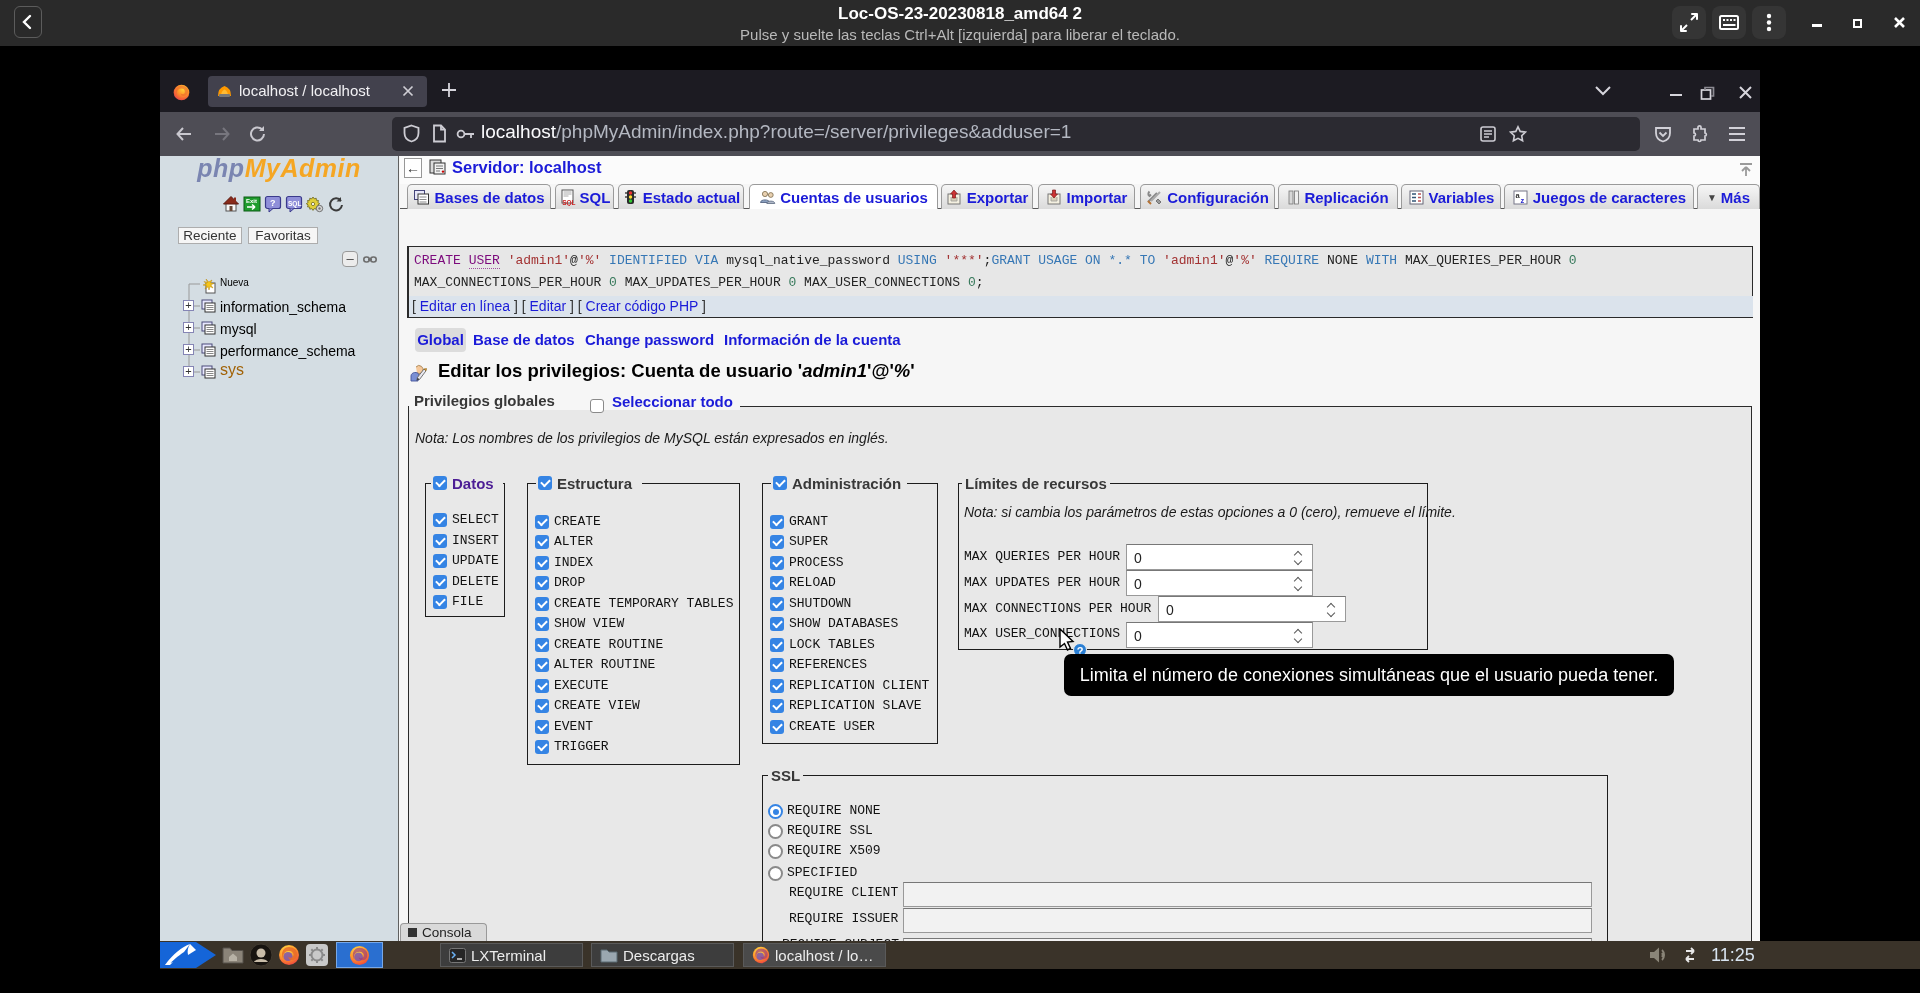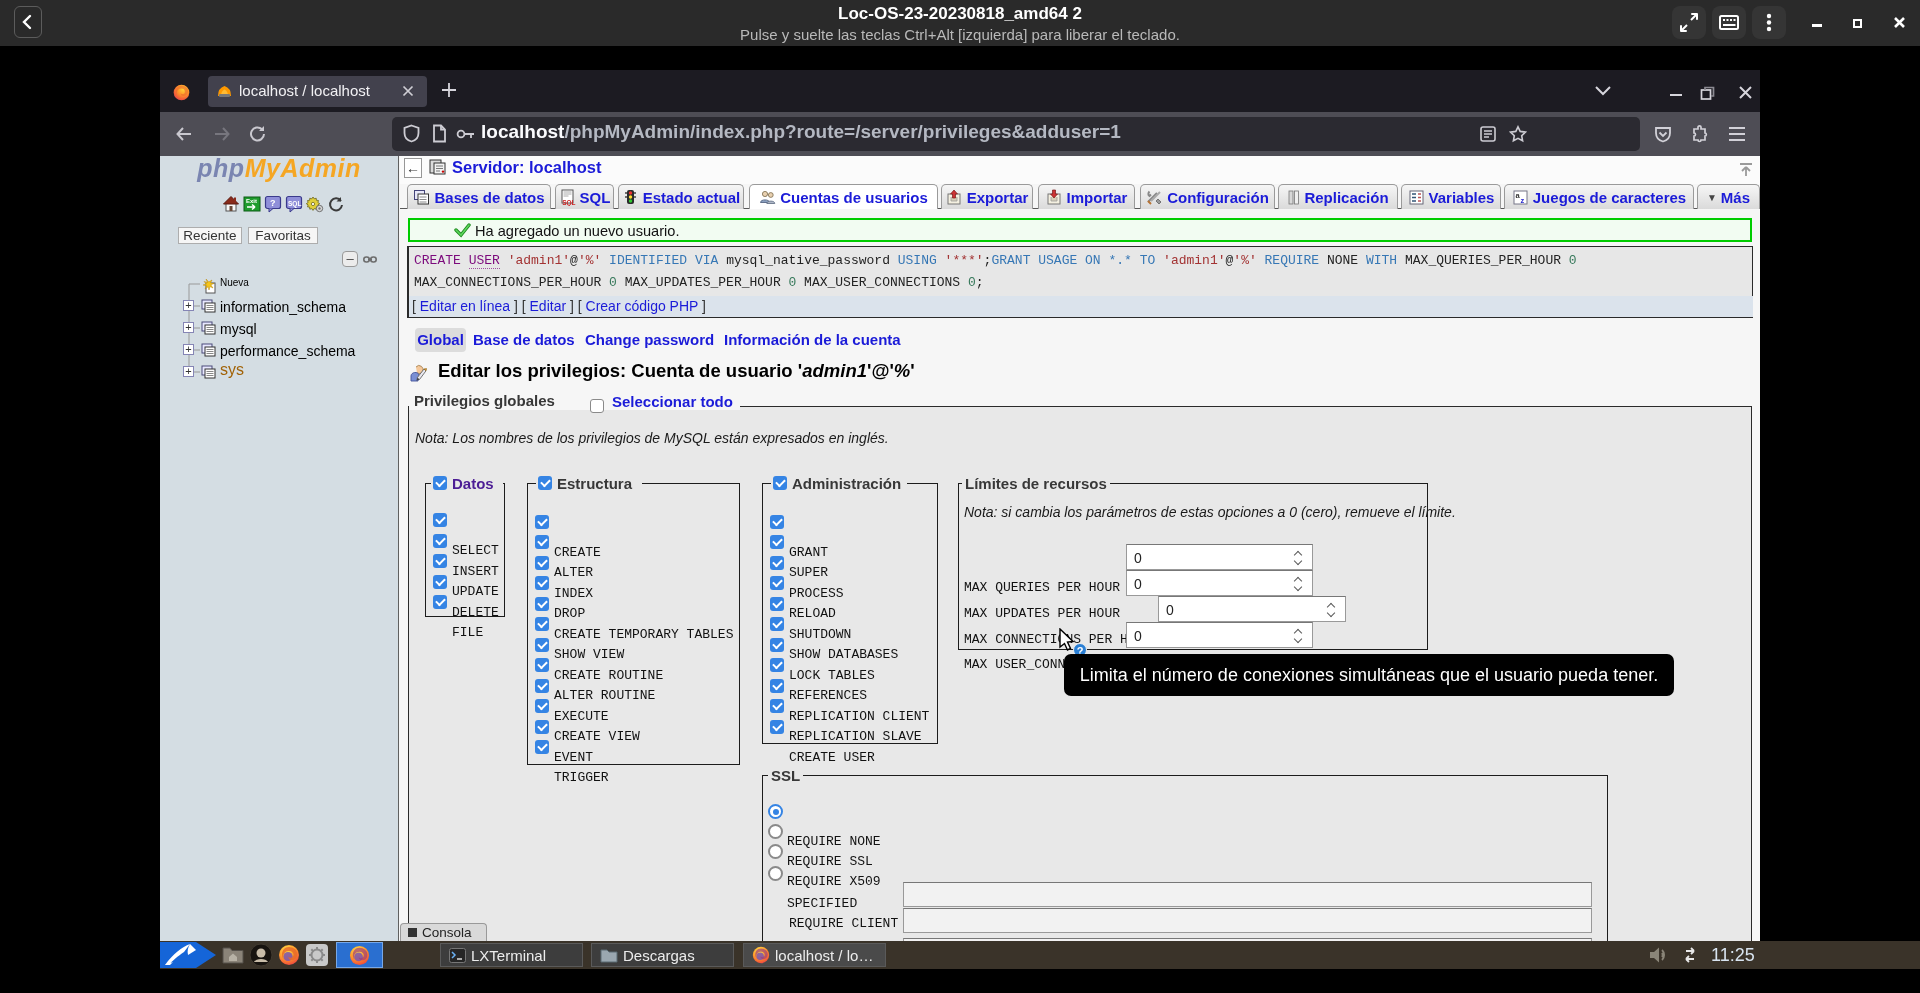--- a/index.html
+++ b/index.html
@@ -24,21 +24,21 @@
   .blue { color:#1b1bd8; }
   .mono { font-family:"Liberation Mono", monospace; }
   
   .cb { position:absolute; width:14px; height:14px; background:#3584e4; border-radius:3px; }
   .cb:after { content:''; position:absolute; left:3px; top:3px; width:7px; height:4px; border-left:2px solid #fff; border-bottom:2px solid #fff; transform:rotate(-45deg); }
   .cbe { position:absolute; width:14px; height:14px; background:#fff; border:1px solid #8a8a8a; border-radius:3px; }
   .radio { position:absolute; width:15px; height:15px; border-radius:50%; background:#fff; border:2px solid #8a8a8a; }
   .radio.sel { border:2px solid #3584e4; }
   .radio.sel:after { content:''; position:absolute; left:2.5px; top:2.5px; width:6px; height:6px; border-radius:50%; background:#3584e4; }
   .fs { position:absolute; border:1px solid #1c1c1c; }
-  .mlabel { position:absolute; font-family:"Liberation Mono", monospace; font-size:13px; color:#111; white-space:pre;margin-top:31px; }
+  .mlabel { position:absolute; font-family:"Liberation Mono", monospace; font-size:13px; color:#111; white-space:pre; }
   .num-input { position:absolute; background:#fff; border:1px solid #999; border-top-color:#777; }
   .spin { position:absolute; width:12px; height:16px; color:#555; }
   .spin:before { content:''; position:absolute; left:3px; top:2px; width:5px; height:5px; border-left:1.6px solid #5a5a5a; border-top:1.6px solid #5a5a5a; transform:rotate(45deg); }
   .spin:after { content:''; position:absolute; left:3px; bottom:2px; width:5px; height:5px; border-right:1.6px solid #5a5a5a; border-bottom:1.6px solid #5a5a5a; transform:rotate(45deg); }
   .navtab { position:absolute; top:28px; height:25px; border:1px solid #9a9a9a; border-bottom:none; border-radius:5px 5px 0 0; background:linear-gradient(#f6f6f6,#dadada); display:flex; align-items:center; justify-content:center; gap:4px; font-size:15px; font-weight:bold; color:#1b1bd8; white-space:nowrap; overflow:hidden; }
   .navtab.active { background:#fff; }
   
   #taskbar { position:absolute; left:160px; top:941px; width:1760px; height:28px; background:#3a3329; }
   .winbtn { position:absolute; top:2px; height:24px; background:#3d3d3d; border:1px solid #5a5a5a; color:#ececec; font-size:15px; display:flex; align-items:center; gap:5px; padding:0 8px; }
 </style>
@@ -147,21 +147,21 @@
           <path d="M9.5 1.5 L16.5 4 V9 C16.5 13.5 13.5 16.5 9.5 17.5 C5.5 16.5 2.5 13.5 2.5 9 V4 Z" fill="none" stroke="#cdccd3" stroke-width="1.8"></path>
         </svg>
       <svg class="abs" style="left:39px; top:7px;" width="17" height="19" viewBox="0 0 17 19">
           <path d="M3 1.5 H10 L14 5.5 V17.5 H3 Z" fill="none" stroke="#cdccd3" stroke-width="1.8"></path>
           <path d="M10 1.5 V5.5 H14" fill="none" stroke="#cdccd3" stroke-width="1.8"></path>
         </svg>
       <svg class="abs" style="left:63px; top:9px;" width="22" height="16" viewBox="0 0 22 16">
           <circle cx="6" cy="8" r="3.4" fill="none" stroke="#cdccd3" stroke-width="1.8"></circle>
           <path d="M9.5 8 H19 M16 8 V12" stroke="#cdccd3" stroke-width="1.8" fill="none"></path>
         </svg>
-      <div class="abs" style="left:89px; top:4px; font-size:19px; color:#b4b8c2;font-weight:bold;"><span style="color:#fbfbfe;">localhost</span>/phpMyAdmin/index.php?route=/server/privileges&amp;adduser=1</div>
+      <div class="abs" style="left:89px; top:4px; font-size:19px; color:#b4b8c2;"><span style="color:#fbfbfe;">localhost</span>/phpMyAdmin/index.php?route=/server/privileges&amp;adduser=1</div>
       <svg class="abs" style="left:1087px; top:8px;" width="18" height="18" viewBox="0 0 18 18">
           <rect x="2" y="2" width="14" height="14" rx="2" fill="none" stroke="#cdccd3" stroke-width="1.6"></rect>
           <path d="M5 6 h8 M5 9 h8 M5 12 h5" stroke="#cdccd3" stroke-width="1.4"></path>
         </svg>
       <svg class="abs" style="left:1117px; top:8px;" width="18" height="18" viewBox="0 0 18 18">
           <path d="M9 1.8 L11.2 6.4 16.4 7.1 12.7 10.7 13.6 15.8 9 13.4 4.4 15.8 5.3 10.7 1.6 7.1 6.8 6.4 Z" fill="none" stroke="#cdccd3" stroke-width="1.6"></path>
         </svg>
     </div>
     <svg class="abs" style="left:1493px; top:12px;" width="20" height="20" viewBox="0 0 20 20">
         <path d="M3 4 H17 V9 C17 13.5 13.5 16.5 10 17.5 C6.5 16.5 3 13.5 3 9 Z" fill="none" stroke="#d2d1d8" stroke-width="1.8"></path>
@@ -332,27 +332,20 @@
             <path d="M4 5 h4 M4 8.5 h4 M4 12 h4" stroke="#357" stroke-width="1.4"></path>
             <path d="M10 5 h3 M10 8.5 h3 M10 12 h3" stroke="#b55" stroke-width="1.4"></path>
           </svg>Variables</div>
       <div class="navtab" style="left:1104px; width:190px;"><svg width="17" height="17" viewBox="0 0 17 17">
             <rect x="2" y="2" width="13" height="13" fill="#fff" stroke="#778" stroke-width="1"></rect>
             <text x="3.4" y="9" font-size="7.5" fill="#333" font-family="Liberation Sans" font-weight="bold">a</text>
             <text x="8.6" y="13.6" font-size="7.5" fill="#2a2ad0" font-family="Liberation Sans" font-weight="bold">z</text>
           </svg>Juegos de caracteres</div>
       <div class="navtab" style="left:1297px; width:63px;"><span style="color:#444; font-size:10px;">▼</span>Más</div>
 
-      <div class="abs" style="left:8px; top:62px; width:1344px; height:24px; background:#f2fcf2; border:2px solid #00cc00;">
-        <svg class="abs" style="left:44px; top:2px;" width="17" height="16" viewBox="0 0 17 16">
-            <path d="M2 8 L7 13 L15 3" fill="none" stroke="#1c8a1c" stroke-width="3.4" stroke-linecap="round"></path>
-            <path d="M2 8 L7 13 L15 3" fill="none" stroke="#5fd75f" stroke-width="1.6" stroke-linecap="round"></path>
-          </svg>
-        <div class="abs" style="left:65px; top:3px; font-size:14.6px; color:#111;">Ha agregado un nuevo usuario.</div>
-      </div>
 
       <div class="abs" style="left:7px; top:90px; width:1346px; height:72px; border:1px solid #2a2a2a; border-left-width:2px; background:#e7e7e7;">
         <div class="abs mono" style="left:5px; top:3px; font-size:13px; line-height:21.5px; white-space:pre; color:#222;"><span style="color:#7c0a7c;">CREATE</span> <span style="color:#7c0a7c; border-bottom:1px dotted #a050a0;">USER</span> <span style="color:#a33333;">'admin1'</span>@<span style="color:#a33333;">'%'</span> <span style="color:#3677b5;">IDENTIFIED VIA</span> mysql_native_password <span style="color:#3677b5;">USING</span> <span style="color:#a33333;">'***'</span>;<span style="color:#3677b5;">GRANT USAGE ON</span> <span style="color:#3677b5;">*.*</span> <span style="color:#3677b5;">TO</span> <span style="color:#a33333;">'admin1'</span>@<span style="color:#a33333;">'%'</span> <span style="color:#3677b5;">REQUIRE</span> NONE <span style="color:#3677b5;">WITH</span> MAX_QUERIES_PER_HOUR <span style="color:#37795b;">0</span>
 MAX_CONNECTIONS_PER_HOUR <span style="color:#37795b;">0</span> MAX_UPDATES_PER_HOUR <span style="color:#37795b;">0</span> MAX_USER_CONNECTIONS <span style="color:#37795b;">0</span>;</div>
         <div class="abs" style="left:0; top:49px; width:1344px; height:21px; background:#dbe3ec; font-size:14px; color:#333; padding-left:3px; line-height:21px;">[ <span class="blue">Editar en línea</span> ] [ <span class="blue">Editar</span> ] [ <span class="blue">Crear código PHP</span> ]</div>
       </div>
 
       <div class="abs" style="left:15px; top:172px; width:51px; height:24px; background:#dcdcdc; border-radius:4px; text-align:center; line-height:24px; font-size:15px; font-weight:bold;"><span class="blue">Global</span></div>
       <div class="abs blue" style="left:73px; top:175px; font-size:15px; font-weight:bold;">Base de datos</div>
       <div class="abs blue" style="left:185px; top:175px; font-size:15px; font-weight:bold;">Change password</div>

